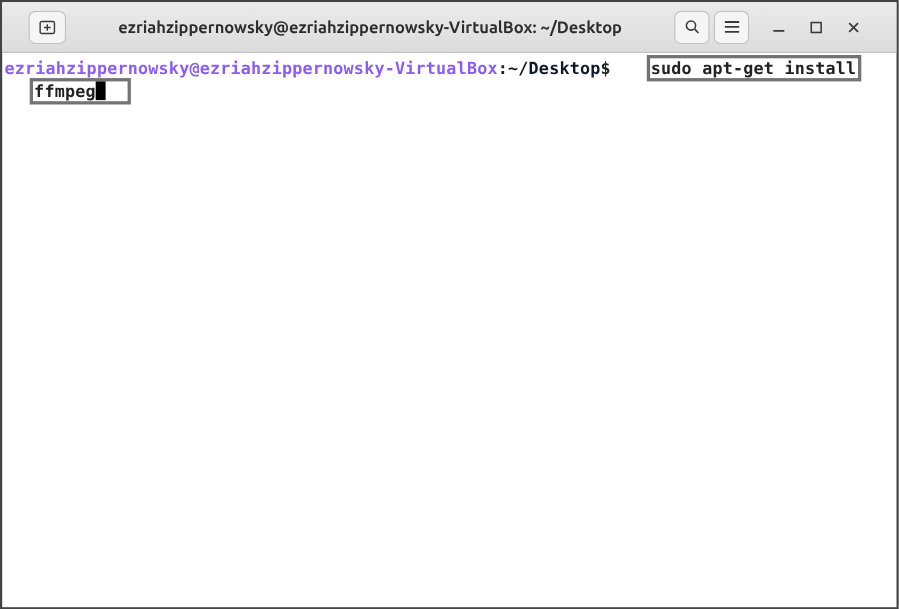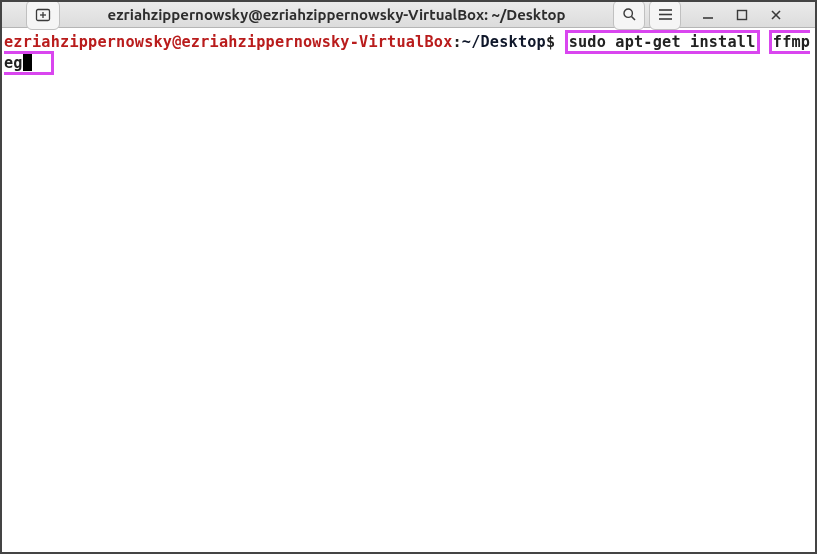--- a/index.html
+++ b/index.html
@@ -9,21 +9,21 @@
     }
     body {
       width: 817px;
       height: 554px;
       border: 2px solid #444;
       font-family: "DejaVu Sans Mono", "Ubuntu Mono", monospace;
       background: #fff;
       overflow: hidden;
     }
     .titlebar {
-      height: 26px;
+      height: 46px;
       background: linear-gradient(#ebebeb, #dcdcdc);
       border-bottom: 1px solid #b5b5b5;
       display: flex;
       align-items: center;
       padding: 0 24px;
       gap: 6px;
       font-family: "Ubuntu", "DejaVu Sans", sans-serif;
       justify-content: flex-end;
     }
     .tab-btn {
@@ -74,29 +74,30 @@
     .terminal-body {
       padding: 4px 2px;
       font-size: 15.2px;
       font-weight: bold;
       line-height: 1.35;
       white-space: pre-wrap;
       word-break: break-all;
       font-family: "DejaVu Sans Mono", "Ubuntu Mono", monospace;
       letter-spacing: 0.2px;
     }
-    .user-host { color: #b91c1c; }
+    .user-host { color: #8b5cf6; }
     .colon-tilde { color: #222; }
     .path { color: #0f172a; }
     .dollar { color: #222; }
     .cmd { color: #222; }
     .hl {
-      border: 3px solid #d946ef;
+      border: 3px solid #737373;
       padding: 0 1px;
       display: inline;
+      margin-left: 23px;
     }
     .cursor-block {
       display: inline-block;
       width: 9px;
       height: 17px;
       background: #000;
       vertical-align: text-bottom;
       margin-bottom: 1px;
     }
     svg { display: block; }

